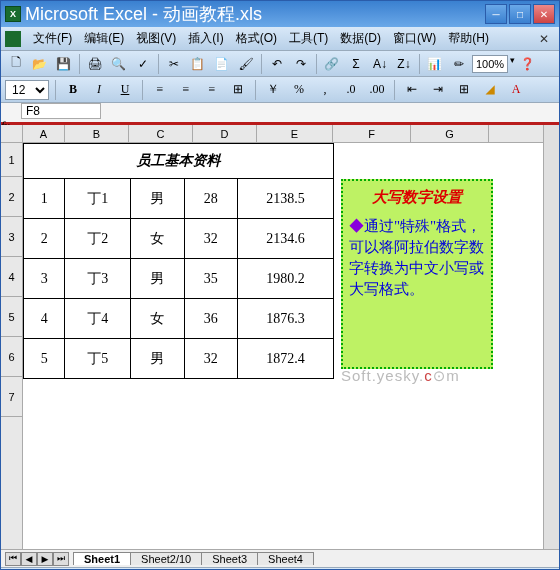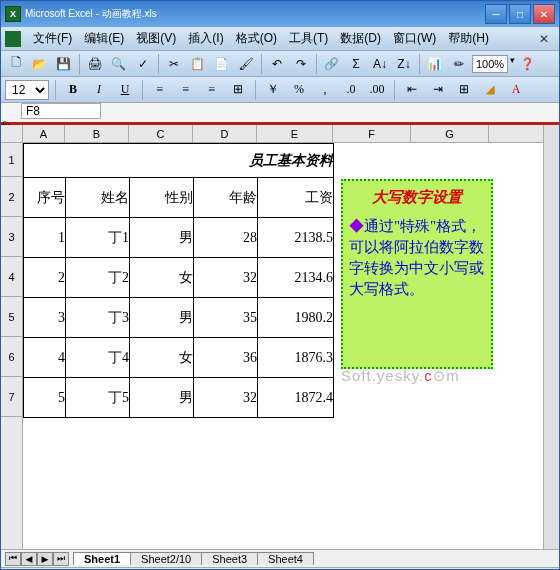--- a/index.html
+++ b/index.html
@@ -1,19 +1,19 @@
 <!DOCTYPE html>
 <html><head>
 <meta charset="utf-8">
 <style>
 * { box-sizing: border-box; margin: 0; padding: 0; }
 body { font-family: "Microsoft YaHei", Arial, sans-serif; font-size: 12px; background: #fff; width: 560px; height: 570px; overflow: hidden; border: 1px solid #2a5caa; }
 .titlebar { background: linear-gradient(#3a80d0, #6aa8e8); height: 26px; display: flex; align-items: center; padding: 0 4px; color: #fff; }
 .titlebar .icon { width: 16px; height: 16px; background: #1a6b2e; border: 1px solid #0a4a1e; margin-right: 4px; display: flex; align-items: center; justify-content: center; font-size: 9px; color: #fff; font-weight: bold; }
-.titlebar .title { flex: 1; font-size: 10px; }
+.titlebar .title { flex: 1; font-size: 18px; }
 .winbtns { display: flex; gap: 2px; }
 .winbtn { width: 22px; height: 20px; background: linear-gradient(#6aa8e8, #3a80d0); border: 1px solid #2a5caa; display: flex; align-items: center; justify-content: center; cursor: pointer; color: #fff; font-size: 10px; }
 .winbtn.close { background: linear-gradient(#e88, #c44); }
 .menubar { background: linear-gradient(#d8e8f8, #b8d0e8); height: 24px; display: flex; align-items: center; padding: 8px 4px; border-bottom: 1px solid #9ab; }
 .menubar .icon { width: 16px; height: 16px; background: #1a6b2e; margin-right: 6px; }
 .menuitem { padding: 2px 6px; cursor: pointer; }
 .menubar .spacer { flex: 1; }
 .closex { padding: 2px 6px; cursor: pointer; color: #333; }
 .toolbar { background: linear-gradient(#d8e8f8, #b8d0e8); height: 26px; display: flex; align-items: center; padding: 0 4px; gap: 2px; border-bottom: 1px solid #9ab; }
 .tbtn { width: 22px; height: 22px; display: flex; align-items: center; justify-content: center; cursor: pointer; border: 1px solid transparent; font-size: 12px; }
@@ -38,21 +38,21 @@
 .rowh { height: 18px; border-bottom: 1px solid #aaa; display: flex; align-items: center; justify-content: center; font-size: 11px; background: #e8e8e8; }
 .rowh:nth-child(2) { height: 34px; }
 .rowh:nth-child(n+3):nth-child(-n+8) { height: 40px; }
 .grid-main { flex: 1; position: relative; }
 .col-hdrs { display: flex; height: 18px; background: #e8e8e8; border-bottom: 1px solid #aaa; }
 .colh { border-right: 1px solid #aaa; display: flex; align-items: center; justify-content: center; font-size: 11px; background: #e8e8e8; }
 .colh.A { width: 42px; } .colh.B { width: 64px; } .colh.C { width: 64px; }
 .colh.D { width: 64px; } .colh.E { width: 76px; } .colh.F { width: 78px; } .colh.G { width: 78px; }
 .cells { position: relative; }
 .data-table { position: absolute; top: 0; left: 0; border-collapse: collapse; }
-.data-table td { border: 1px solid #000; text-align: right; font-size: 14px; padding: 0; }
+.data-table td { border: 1px solid #000; text-align: center; font-size: 14px; padding: 8px; }
 .title-cell { height: 34px; font-family: "KaiTi", "STKaiti", serif; font-size: 22px; font-weight: bold; font-style: italic; }
 .hdr-row td { height: 40px; font-family: "SimSun", serif; font-size: 14px; }
 .data-row td { height: 40px; font-family: "SimSun", serif; }
 .cA { width: 42px; } .cB { width: 64px; } .cC { width: 64px; } .cD { width: 64px; } .cE { width: 76px; }
 .note-box { position: absolute; top: 36px; left: 318px; width: 152px; height: 190px; border: 2px dotted #0a0; padding: 6px; background: #bef264; font-size: 15px; line-height: 1.4; }
 .note-title { color: #d00; font-weight: bold; font-style: italic; text-align: center; font-family: "KaiTi", serif; margin-bottom: 8px; }
 .note-body { color: #00d; font-family: "SimSun", serif; }
 .diamond { color: #80d; }
 .watermark { position: absolute; top: 224px; left: 318px; color: #bbb; font-family: Arial; font-size: 15px; letter-spacing: 1px; }
 .watermark span { color: #c44; }
@@ -178,27 +178,20 @@
       <div class="colh E">E</div>
       <div class="colh F">F</div>
       <div class="colh G">G</div>
     </div>
     <div class="cells">
       <table class="data-table">
         <tbody>
             <tr>
               <td colspan="5" class="title-cell cA" style="width:310px">员工基本资料</td>
             </tr>
-        <tr class="hdr-row">
-          <td class="cA">序号</td>
-          <td class="cB">姓名</td>
-          <td class="cC">性别</td>
-          <td class="cD">年龄</td>
-          <td class="cE">工资</td>
-        </tr>
         <tr class="data-row">
               <td>1</td>
               <td>丁1</td>
               <td>男</td>
               <td>28</td>
               <td>2138.5</td>
             </tr>
         <tr class="data-row">
               <td>2</td>
               <td>丁2</td>

